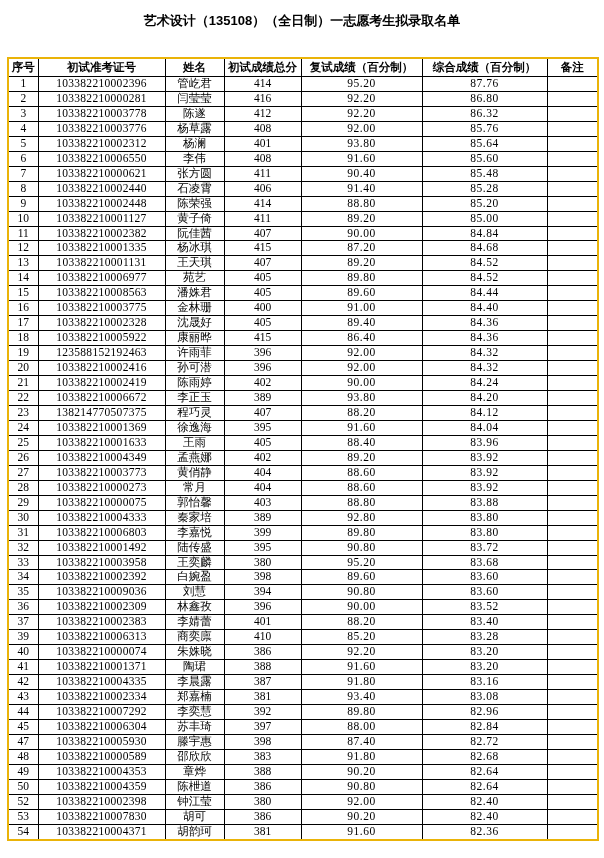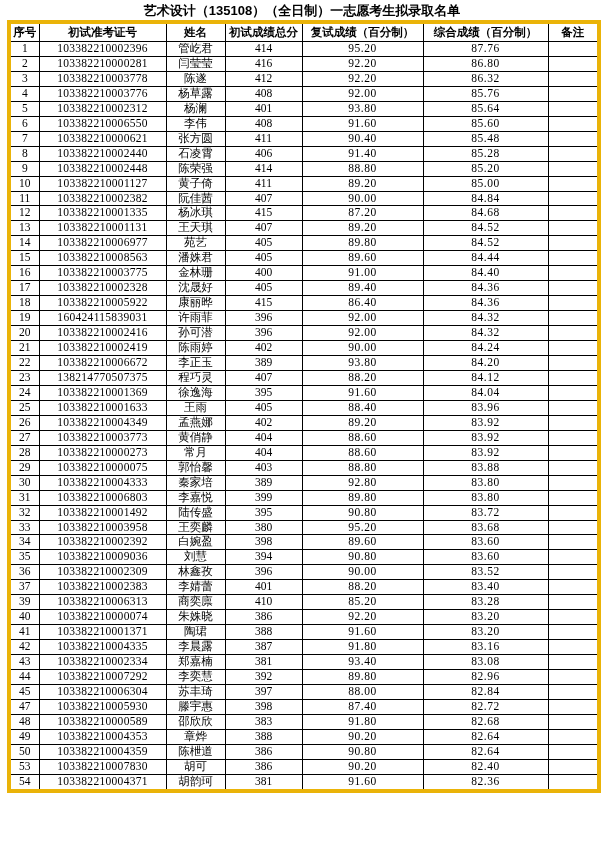--- a/index.html
+++ b/index.html
@@ -8,30 +8,31 @@
     font-family:"Liberation Serif","DejaVu Serif",serif;
     color:#000;
     -webkit-font-smoothing:none;
   }
   .page-title{
     text-align:center;
     font-family:"Liberation Sans","DejaVu Sans",sans-serif;
     font-weight:bold;
     font-size:13px;
     line-height:18px;
-    padding-top:2px;
+    padding-top:12px;
     letter-spacing:0px;
     white-space:nowrap;
   }
   table.roster{
     border-collapse:collapse;
     table-layout:fixed;
     margin-left:7px;
     width:590px;
-    border:4px solid #eab308;
+    border:2px solid #eab308;
+    margin-top:27px;
   }
   table.roster th, table.roster td{
     border:1px solid #000;
     text-align:center;
     vertical-align:middle;
     padding:0;
     overflow:hidden;
     white-space:nowrap;
   }
   table.roster th{
@@ -235,21 +236,21 @@
         <td class="c0">18</td>
         <td class="c1">103382210005922</td>
         <td class="c2">康丽晔</td>
         <td class="c3">415</td>
         <td class="c4">86.40</td>
         <td class="c5">84.36</td>
         <td class="c6"></td>
       </tr>
       <tr>
         <td class="c0">19</td>
-        <td class="c1">160424115839031</td>
+        <td class="c1">123588152192463</td>
         <td class="c2">许雨菲</td>
         <td class="c3">396</td>
         <td class="c4">92.00</td>
         <td class="c5">84.32</td>
         <td class="c6"></td>
       </tr>
       <tr>
         <td class="c0">20</td>
         <td class="c1">103382210002416</td>
         <td class="c2">孙可潜</td>
@@ -504,20 +505,29 @@
       <tr>
         <td class="c0">50</td>
         <td class="c1">103382210004359</td>
         <td class="c2">陈枻道</td>
         <td class="c3">386</td>
         <td class="c4">90.80</td>
         <td class="c5">82.64</td>
         <td class="c6"></td>
       </tr>
       <tr>
+        <td class="c0">52</td>
+        <td class="c1">103382210002398</td>
+        <td class="c2">钟江莹</td>
+        <td class="c3">380</td>
+        <td class="c4">92.00</td>
+        <td class="c5">82.40</td>
+        <td class="c6"></td>
+      </tr>
+      <tr>
         <td class="c0">53</td>
         <td class="c1">103382210007830</td>
         <td class="c2">胡可</td>
         <td class="c3">386</td>
         <td class="c4">90.20</td>
         <td class="c5">82.40</td>
         <td class="c6"></td>
       </tr>
       <tr>
         <td class="c0">54</td>

